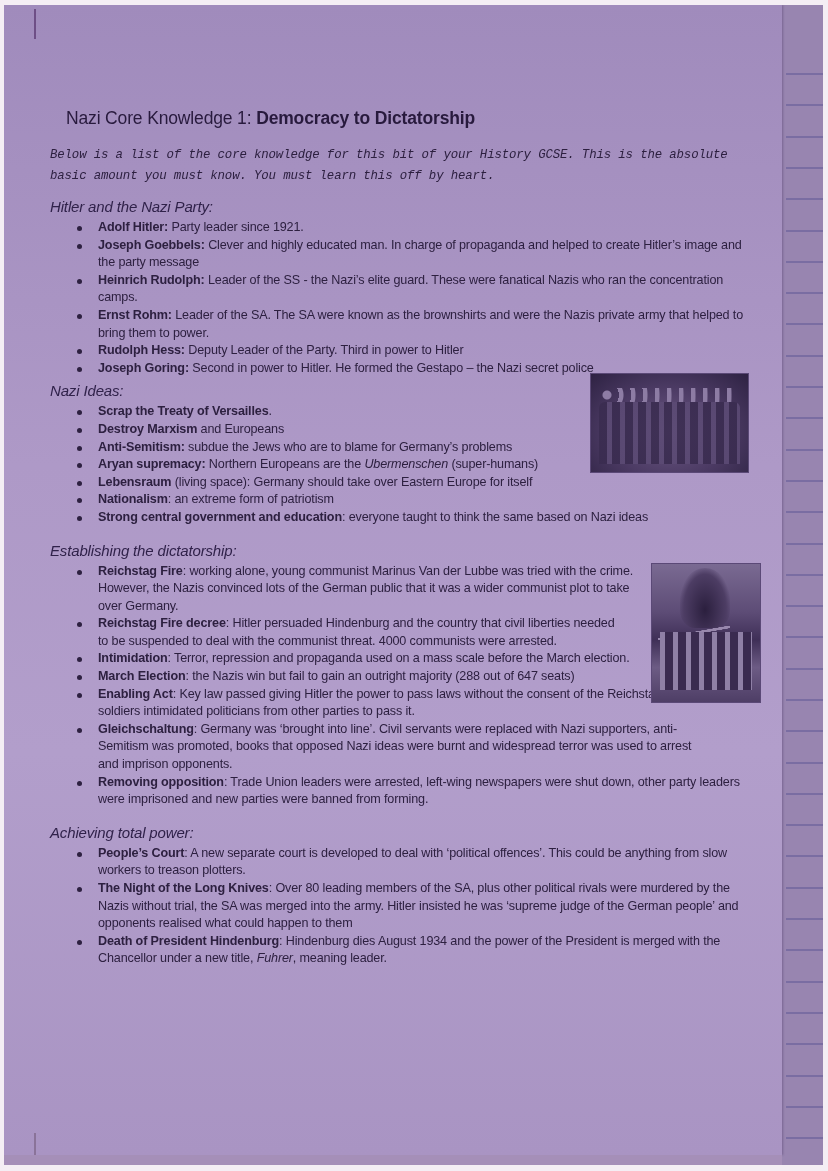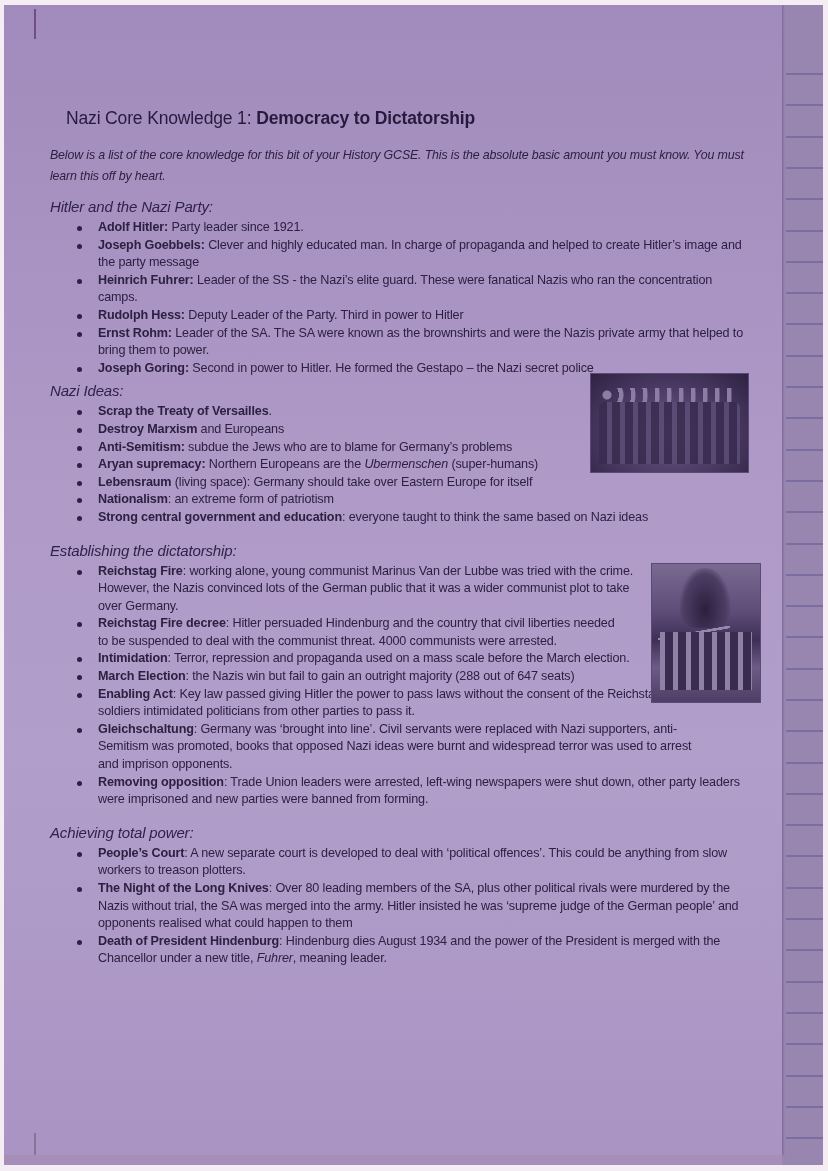--- a/index.html
+++ b/index.html
@@ -32,21 +32,21 @@
   }
   .doc {
     position: absolute; left: 46px; top: 86px; width: 700px;
     color: #2d2040;
     font-size: 12.6px; line-height: 17.6px;
     font-family: "Liberation Sans", sans-serif;
     letter-spacing: -0.15px;
   }
   .title { font-size: 17.5px; line-height: 22px; margin: 16px; font-weight: normal; color: #281a3d; }
   .title b { font-weight: bold; }
-  .intro { font-style: italic; margin: 3px 0 0 0; line-height: 21px; font-size: 12.4px; }
+  .intro { font-style: italic; margin: 3px 0 0 0; line-height: 21px; font-size: 12.4px; font-family: Liberation Mono, monospace; }
   .section-head { font-style: italic; font-size: 15px; line-height: 20px; margin: 10px 0 2px 0; color: #30224a; }
   ul { margin: 0; padding: 0 0 0 48px; list-style: none; }
   li { position: relative; margin: 0; padding: 0; }
   li::before {
     content: ""; position: absolute; left: -21px; top: 7px; width: 5px; height: 5px; border-radius: 50%;
     background: #2d2040;
   }
   li b { font-weight: bold; }
   .pic {
     position: absolute; border: 1px solid #5b4977;
@@ -115,23 +115,23 @@
     <div class="margin-tick bottom"></div>
 
     <div class="doc">
       <h1 class="title"><span>Nazi Core Knowledge 1: </span><b>Democracy to Dictatorship</b></h1>
       <p class="intro">Below is a list of the core knowledge for this bit of your History GCSE. This is the absolute basic amount you must know. You must learn this off by heart.</p>
 
       <div class="section-head">Hitler and the Nazi Party:</div>
       <ul>
         <li><b>Adolf Hitler:</b><span> Party leader since 1921.</span></li>
         <li><b>Joseph Goebbels:</b><span> Clever and highly educated man. In charge of propaganda and helped to create Hitler’s image and the party message</span></li>
-        <li><b>Heinrich Fuhrer:</b><span> Leader of the SS - the Nazi’s elite guard. These were fanatical Nazis who ran the concentration camps.</span></li>
+        <li><b>Heinrich Rudolph:</b><span> Leader of the SS - the Nazi’s elite guard. These were fanatical Nazis who ran the concentration camps.</span></li>
+        <li><b>Ernst Rohm:</b><span> Leader of the SA. The SA were known as the brownshirts and were the Nazis private army that helped to bring them to power.</span></li>
         <li><b>Rudolph Hess:</b><span> Deputy Leader of the Party. Third in power to Hitler</span></li>
-        <li><b>Ernst Rohm:</b><span> Leader of the SA. The SA were known as the brownshirts and were the Nazis private army that helped to bring them to power.</span></li>
         <li><b>Joseph Goring:</b><span> Second in power to Hitler. He formed the Gestapo – the Nazi secret police</span></li>
       </ul>
 
       <div class="section-head" style="margin-top:4px">Nazi Ideas:</div>
       <ul>
         <li><b>Scrap the Treaty of Versailles</b><span>.</span></li>
         <li><b>Destroy Marxism</b><span> and Europeans</span></li>
         <li style="width:420px"><b>Anti-Semitism:</b><span> subdue the Jews who are to blame for Germany’s problems</span></li>
         <li><b>Aryan supremacy:</b><span> Northern Europeans are the </span><i>Ubermenschen</i><span> (super-humans)</span></li>
         <li><b>Lebensraum</b><span> (living space): Germany should take over Eastern Europe for itself</span></li>

